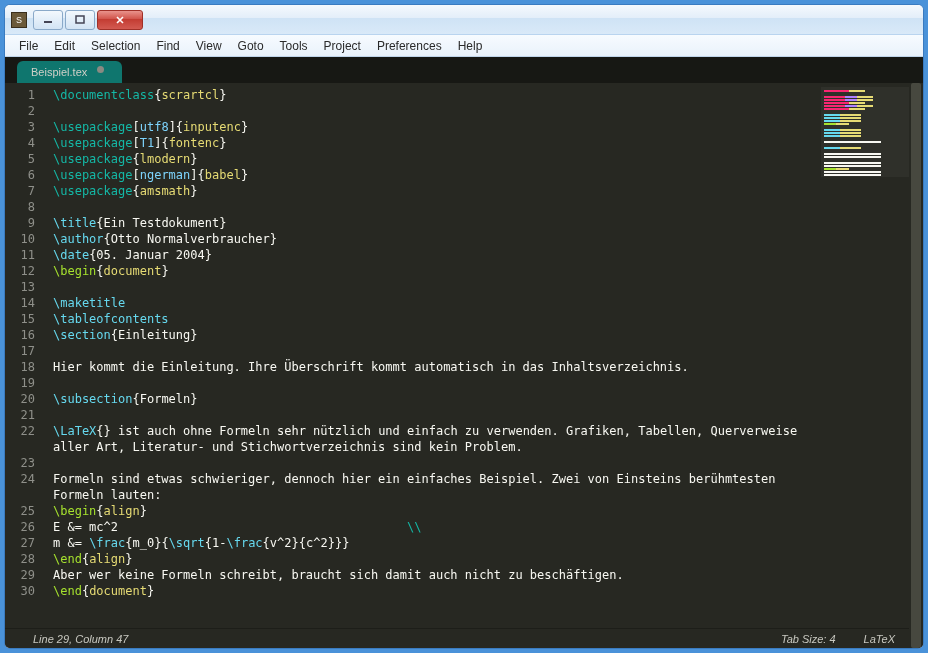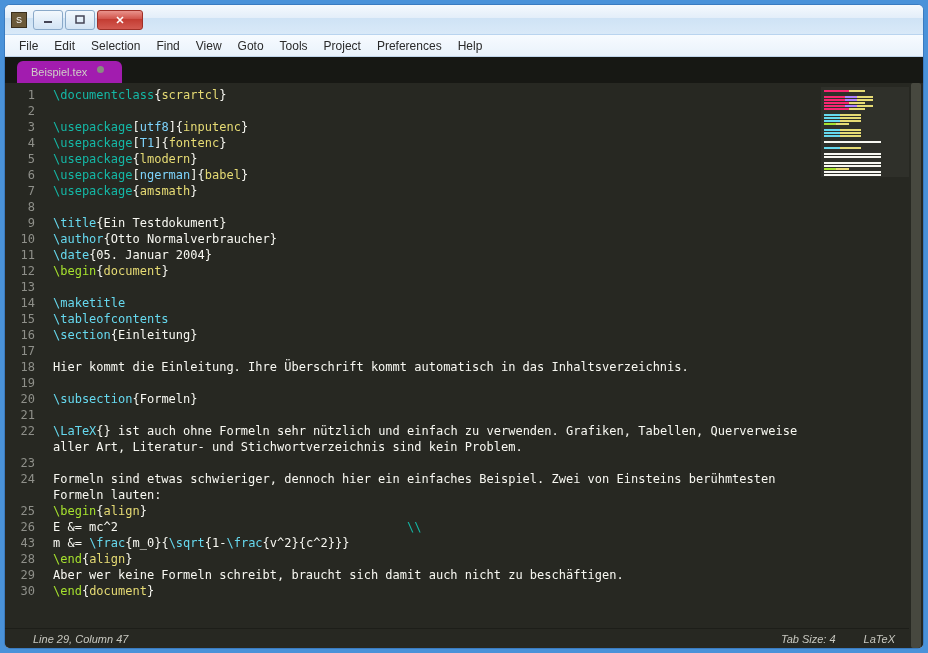--- a/index.html
+++ b/index.html
@@ -72,21 +72,21 @@
   overflow: hidden;
 }
 .tabbar {
   background: #171814;
   height: 26px;
   display: flex;
   align-items: flex-end;
   padding: 0 12px;
 }
 .tab {
-  background: #a21caf;
+  background: #0f766e;
   color: #d0d0c8;
   font-size: 11px;
   padding: 5px 18px 5px 14px;
   border-radius: 6px 6px 0 0;
   display: flex; gap: 10px;
   font-family: "Segoe UI", sans-serif;
 }
 .tab .dirty-dot {
   width: 7px; height: 7px; border-radius: 50%; background: #8a8a82;
 }
@@ -239,21 +239,21 @@
           <div>19</div>
           <div>20</div>
           <div>21</div>
           <div>22</div>
           <div></div>
           <div>23</div>
           <div>24</div>
           <div></div>
           <div>25</div>
           <div>26</div>
-          <div>43</div>
+          <div>27</div>
           <div>28</div>
           <div>29</div>
           <div>30</div>
         </div>
       <div class="code" id="code"><div class="code-line"><span class="red">\documentclass</span><span class="brace">{</span><span class="str">scrartcl</span><span class="brace">}</span></div><div class="code-line"></div><div class="code-line"><span class="red">\usepackage</span><span class="brace">[</span><span class="opt">utf8</span><span class="brace">]</span><span class="brace">{</span><span class="str">inputenc</span><span class="brace">}</span></div><div class="code-line"><span class="red">\usepackage</span><span class="brace">[</span><span class="opt">T1</span><span class="brace">]</span><span class="brace">{</span><span class="str">fontenc</span><span class="brace">}</span></div><div class="code-line"><span class="red">\usepackage</span><span class="brace">{</span><span class="str">lmodern</span><span class="brace">}</span></div><div class="code-line"><span class="red">\usepackage</span><span class="brace">[</span><span class="opt">ngerman</span><span class="brace">]</span><span class="brace">{</span><span class="str">babel</span><span class="brace">}</span></div><div class="code-line"><span class="red">\usepackage</span><span class="brace">{</span><span class="str">amsmath</span><span class="brace">}</span></div><div class="code-line"></div><div class="code-line"><span class="kw">\title</span><span class="brace">{</span><span class="plain">Ein Testdokument</span><span class="brace">}</span></div><div class="code-line"><span class="kw">\author</span><span class="brace">{</span><span class="plain">Otto Normalverbraucher</span><span class="brace">}</span></div><div class="code-line"><span class="kw">\date</span><span class="brace">{</span><span class="plain">05. Januar 2004</span><span class="brace">}</span></div><div class="code-line"><span class="fn">\begin</span><span class="brace">{</span><span class="str">document</span><span class="brace">}</span></div><div class="code-line"></div><div class="code-line"><span class="kw">\maketitle</span></div><div class="code-line"><span class="kw">\tableofcontents</span></div><div class="code-line"><span class="kw">\section</span><span class="brace">{</span><span class="plain">Einleitung</span><span class="brace">}</span></div><div class="code-line"></div><div class="code-line"><span class="plain">Hier kommt die Einleitung. Ihre Überschrift kommt automatisch in das Inhaltsverzeichnis.</span></div><div class="code-line"></div><div class="code-line"><span class="kw">\subsection</span><span class="brace">{</span><span class="plain">Formeln</span><span class="brace">}</span></div><div class="code-line"></div><div class="code-line"><span class="kw">\LaTeX</span><span class="brace">{</span><span class="plain"></span><span class="brace">}</span><span class="plain"> ist auch ohne Formeln sehr nützlich und einfach zu verwenden. Grafiken, Tabellen, Querverweise</span></div><div class="code-line"><span class="plain">aller Art, Literatur- und Stichwortverzeichnis sind kein Problem.</span></div><div class="code-line"></div><div class="code-line"><span class="plain">Formeln sind etwas schwieriger, dennoch hier ein einfaches Beispiel. Zwei von Einsteins berühmtesten</span></div><div class="code-line"><span class="plain">Formeln lauten:</span></div><div class="code-line"><span class="fn">\begin</span><span class="brace">{</span><span class="str">align</span><span class="brace">}</span></div><div class="code-line"><span class="plain">E &amp;= mc^2</span><span class="plain">                                        </span><span class="red">\\</span></div><div class="code-line"><span class="plain">m &amp;= </span><span class="kw">\frac</span><span class="brace">{</span><span class="plain">m_0</span><span class="brace">}</span><span class="brace">{</span><span class="kw">\sqrt</span><span class="brace">{</span><span class="plain">1-</span><span class="kw">\frac</span><span class="brace">{</span><span class="plain">v^2</span><span class="brace">}</span><span class="brace">{</span><span class="plain">c^2</span><span class="brace">}</span><span class="brace">}</span><span class="brace">}</span></div><div class="code-line"><span class="fn">\end</span><span class="brace">{</span><span class="str">align</span><span class="brace">}</span></div><div class="code-line hl"><span class="plain">Aber wer keine Formeln schreibt, braucht sich damit auch nicht zu beschäftigen.</span></div><div class="code-line"><span class="fn">\end</span><span class="brace">{</span><span class="str">document</span><span class="brace">}</span></div></div>
       <div class="minimap">
         <div class="mm1"></div>
           <div></div>
         <div class="mm2"></div>
           <div class="mm2"></div>

